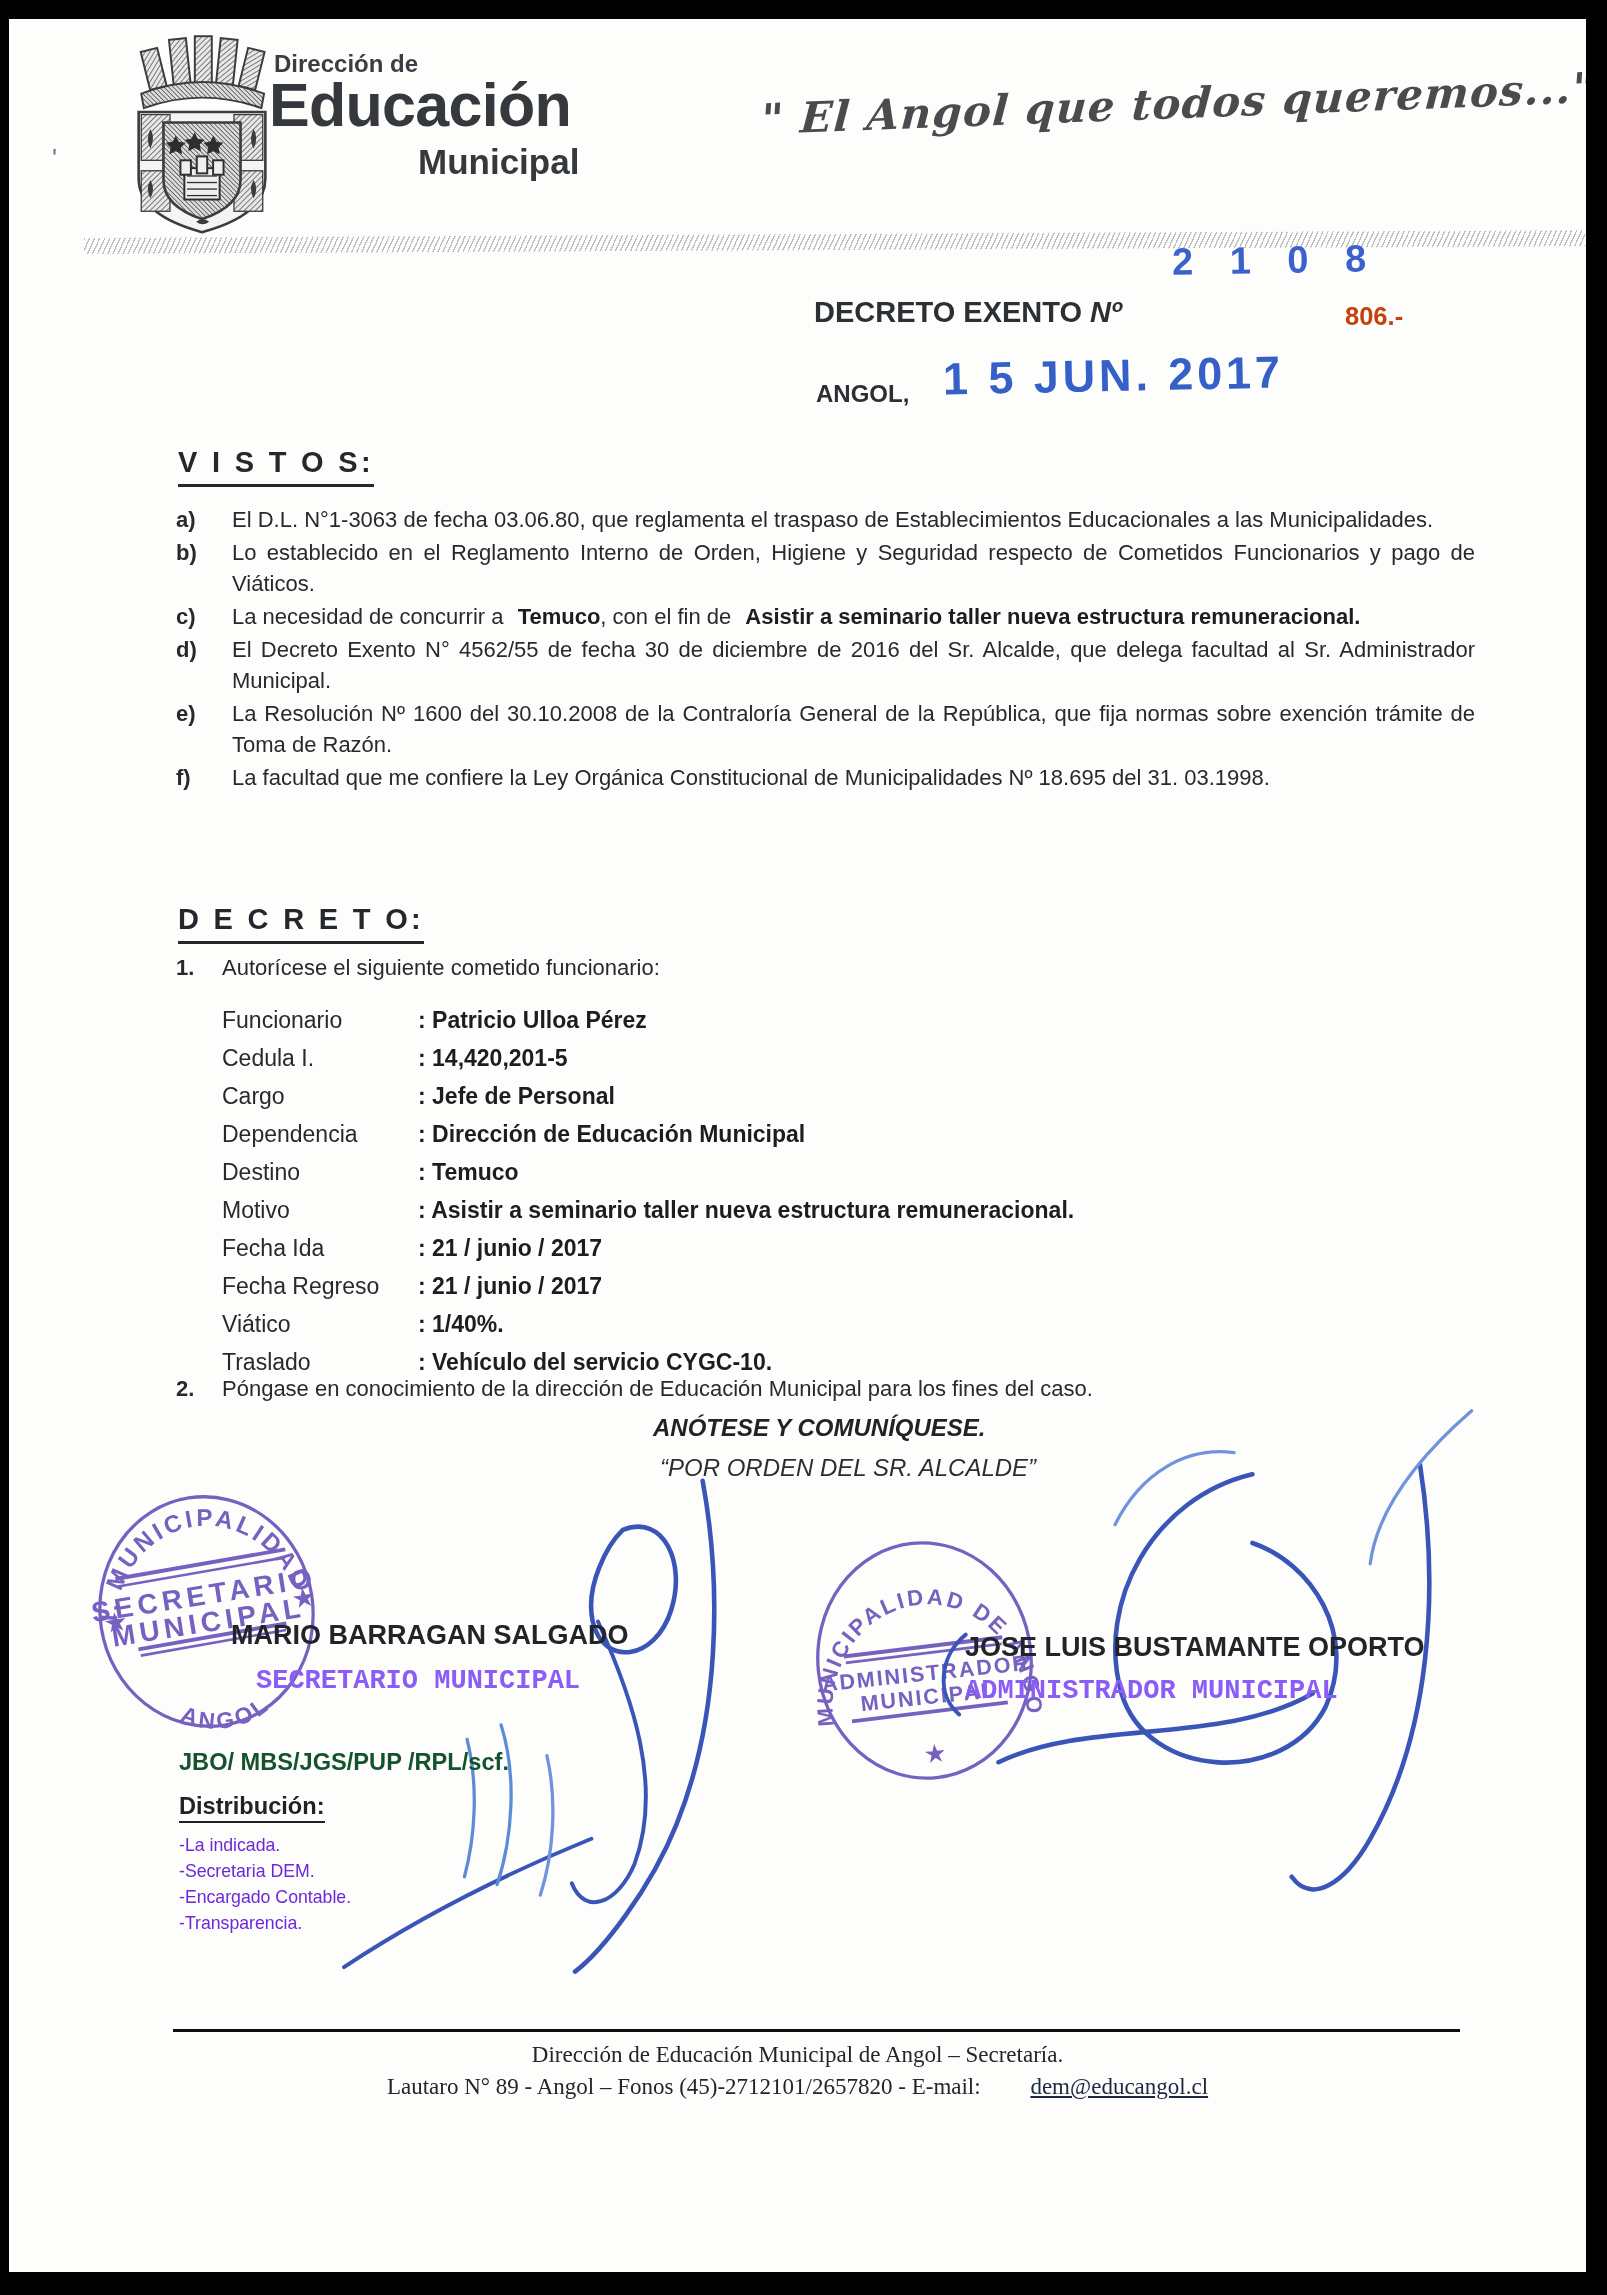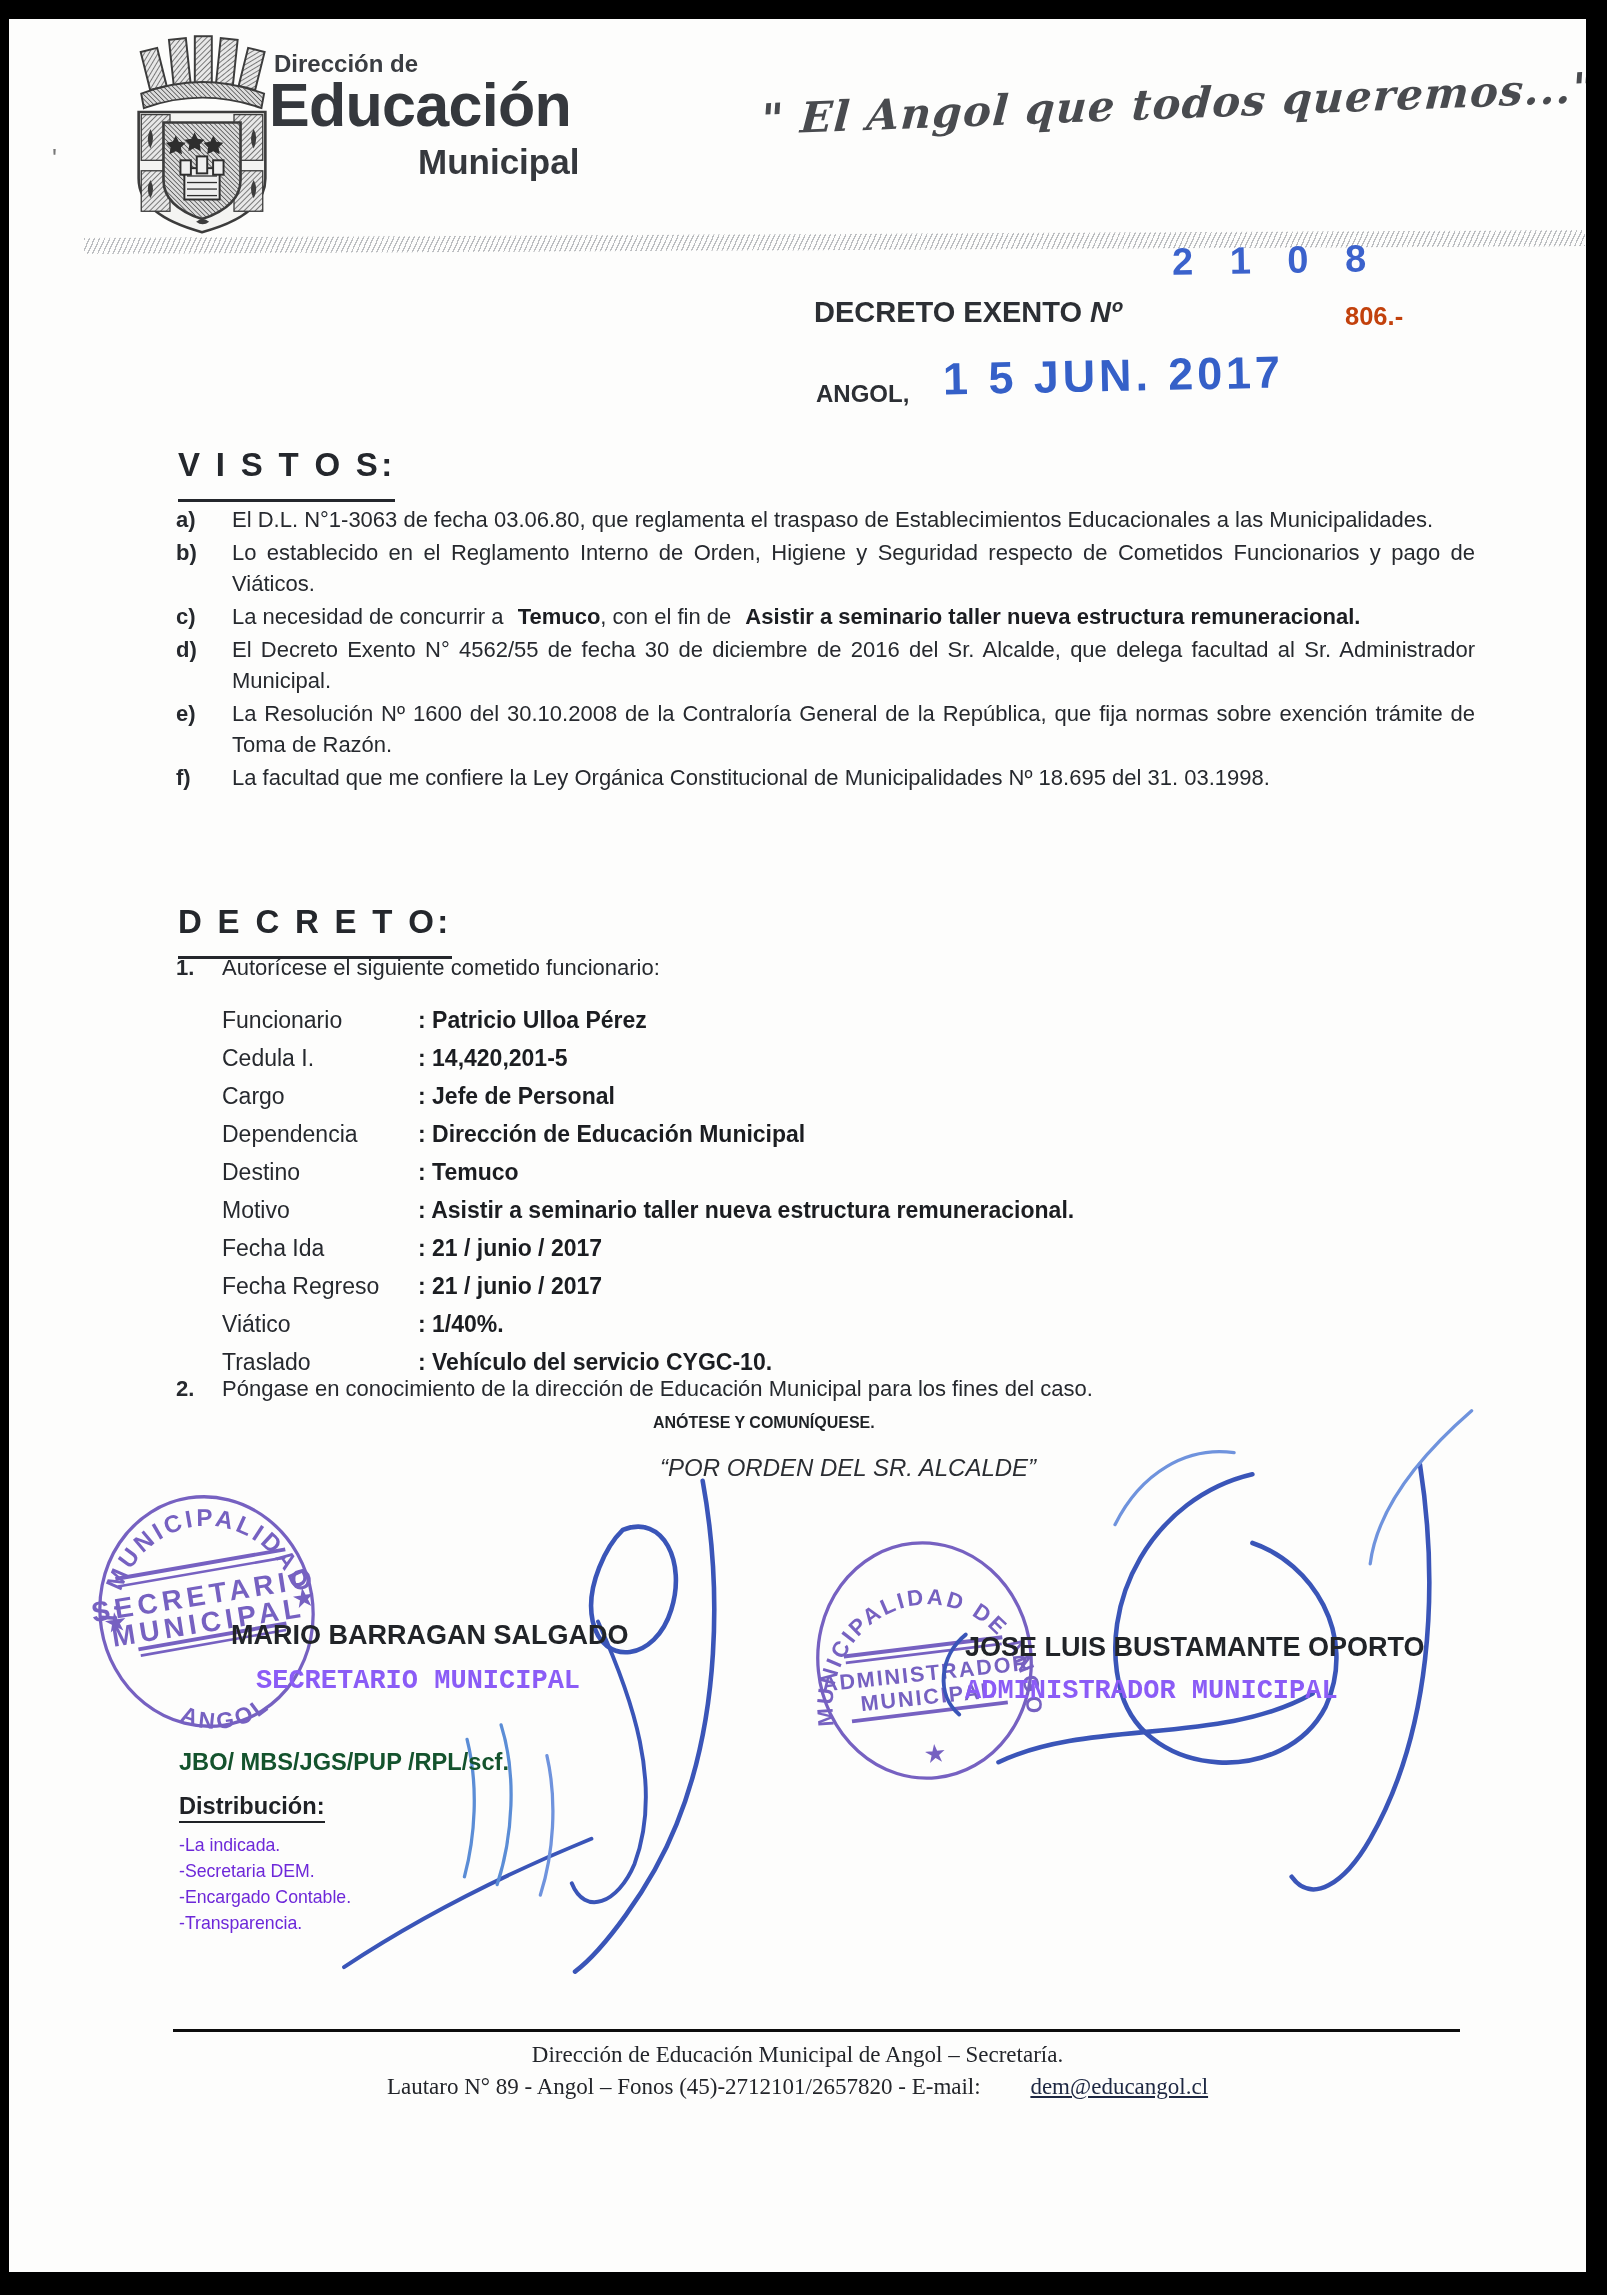--- a/index.html
+++ b/index.html
@@ -32,38 +32,38 @@
     transform:rotate(-.3deg);
   }
   
   .stampnum{left:1163px;top:220px;font-size:38px;font-weight:bold;color:#3b62cc;letter-spacing:13px;transform:rotate(-1deg);}
   .decree-title{left:805px;top:277px;font-size:29px;font-weight:bold;color:#2c2f34;}
   .decree-title .no{font-style:italic;}
   .decree-number{left:1336px;top:283px;font-size:25.5px;font-weight:bold;color:#c2410c;}
   .city{left:807px;top:361px;font-size:24px;font-weight:bold;color:#2c2f34;}
   .datestamp{left:934px;top:331px;font-size:45px;font-weight:bold;color:#3560c8;letter-spacing:3.9px;transform:rotate(-1.2deg);white-space:nowrap;}
   
-  .sec-head{font-size:33px;font-weight:bold;color:#24272c;letter-spacing:3.3px;border-bottom:3.3px solid #24272c;padding-bottom:15px;}
+  .sec-head{font-size:29px;font-weight:bold;color:#24272c;letter-spacing:3.3px;border-bottom:3.3px solid #24272c;padding-bottom:5px;}
   #vistos-head{left:169px;top:427px;}
   #decreto-head{left:169px;top:884px;}
   .list{left:167px;top:485px;width:1299px;}
   .v-item{display:flex;margin-bottom:2px;font-size:22px;line-height:31px;}
   .v-letter{width:56px;flex:0 0 56px;font-weight:bold;}
   .v-text{flex:1;text-align:justify;}
   .b{font-weight:bold;color:#1b1d21;margin-left:8px;}
   .num-item{display:flex;font-size:22px;line-height:30px;}
   #item1{left:167px;top:934px;width:1302px;}
   #item2{left:167px;top:1355px;width:1302px;}
   .n-num{width:46px;flex:0 0 46px;font-weight:bold;}
   
   .details{left:213px;top:985px;display:grid;grid-template-columns:196px auto;font-size:23px;}
   .d-label{height:38px;line-height:33px;}
   .d-value{height:38px;line-height:33px;font-weight:bold;color:#1b1d21;white-space:nowrap;}
   
-  .anotese{left:644px;top:1395px;font-size:16px;font-weight:bold;color:#1f2226;}
+  .anotese{left:644px;top:1395px;font-size:24px;font-weight:bold;color:#1f2226;font-style:italic;}
   .pororden{left:651px;top:1435px;font-size:24px;font-style:italic;color:#2a2d32;}
   
   .sig-name{font-size:27px;font-weight:bold;color:#212428;white-space:nowrap;}
   .sig-title{font-size:27px;font-weight:bold;color:#8b5cf6;white-space:nowrap;font-family:Liberation Mono, monospace;}
   #lname{left:222px;top:1601px;}
   #ltitle{left:247px;top:1647px;}
   #rname{left:956px;top:1613px;}
   #rtitle{left:956px;top:1657px;}
   .initials{left:170px;top:1730px;font-size:23.6px;font-weight:bold;color:#14532d;}
   .dist-head{left:170px;top:1774px;font-size:23.6px;font-weight:bold;color:#202226;border-bottom:2.6px solid #202226;padding-bottom:1.3px;}

